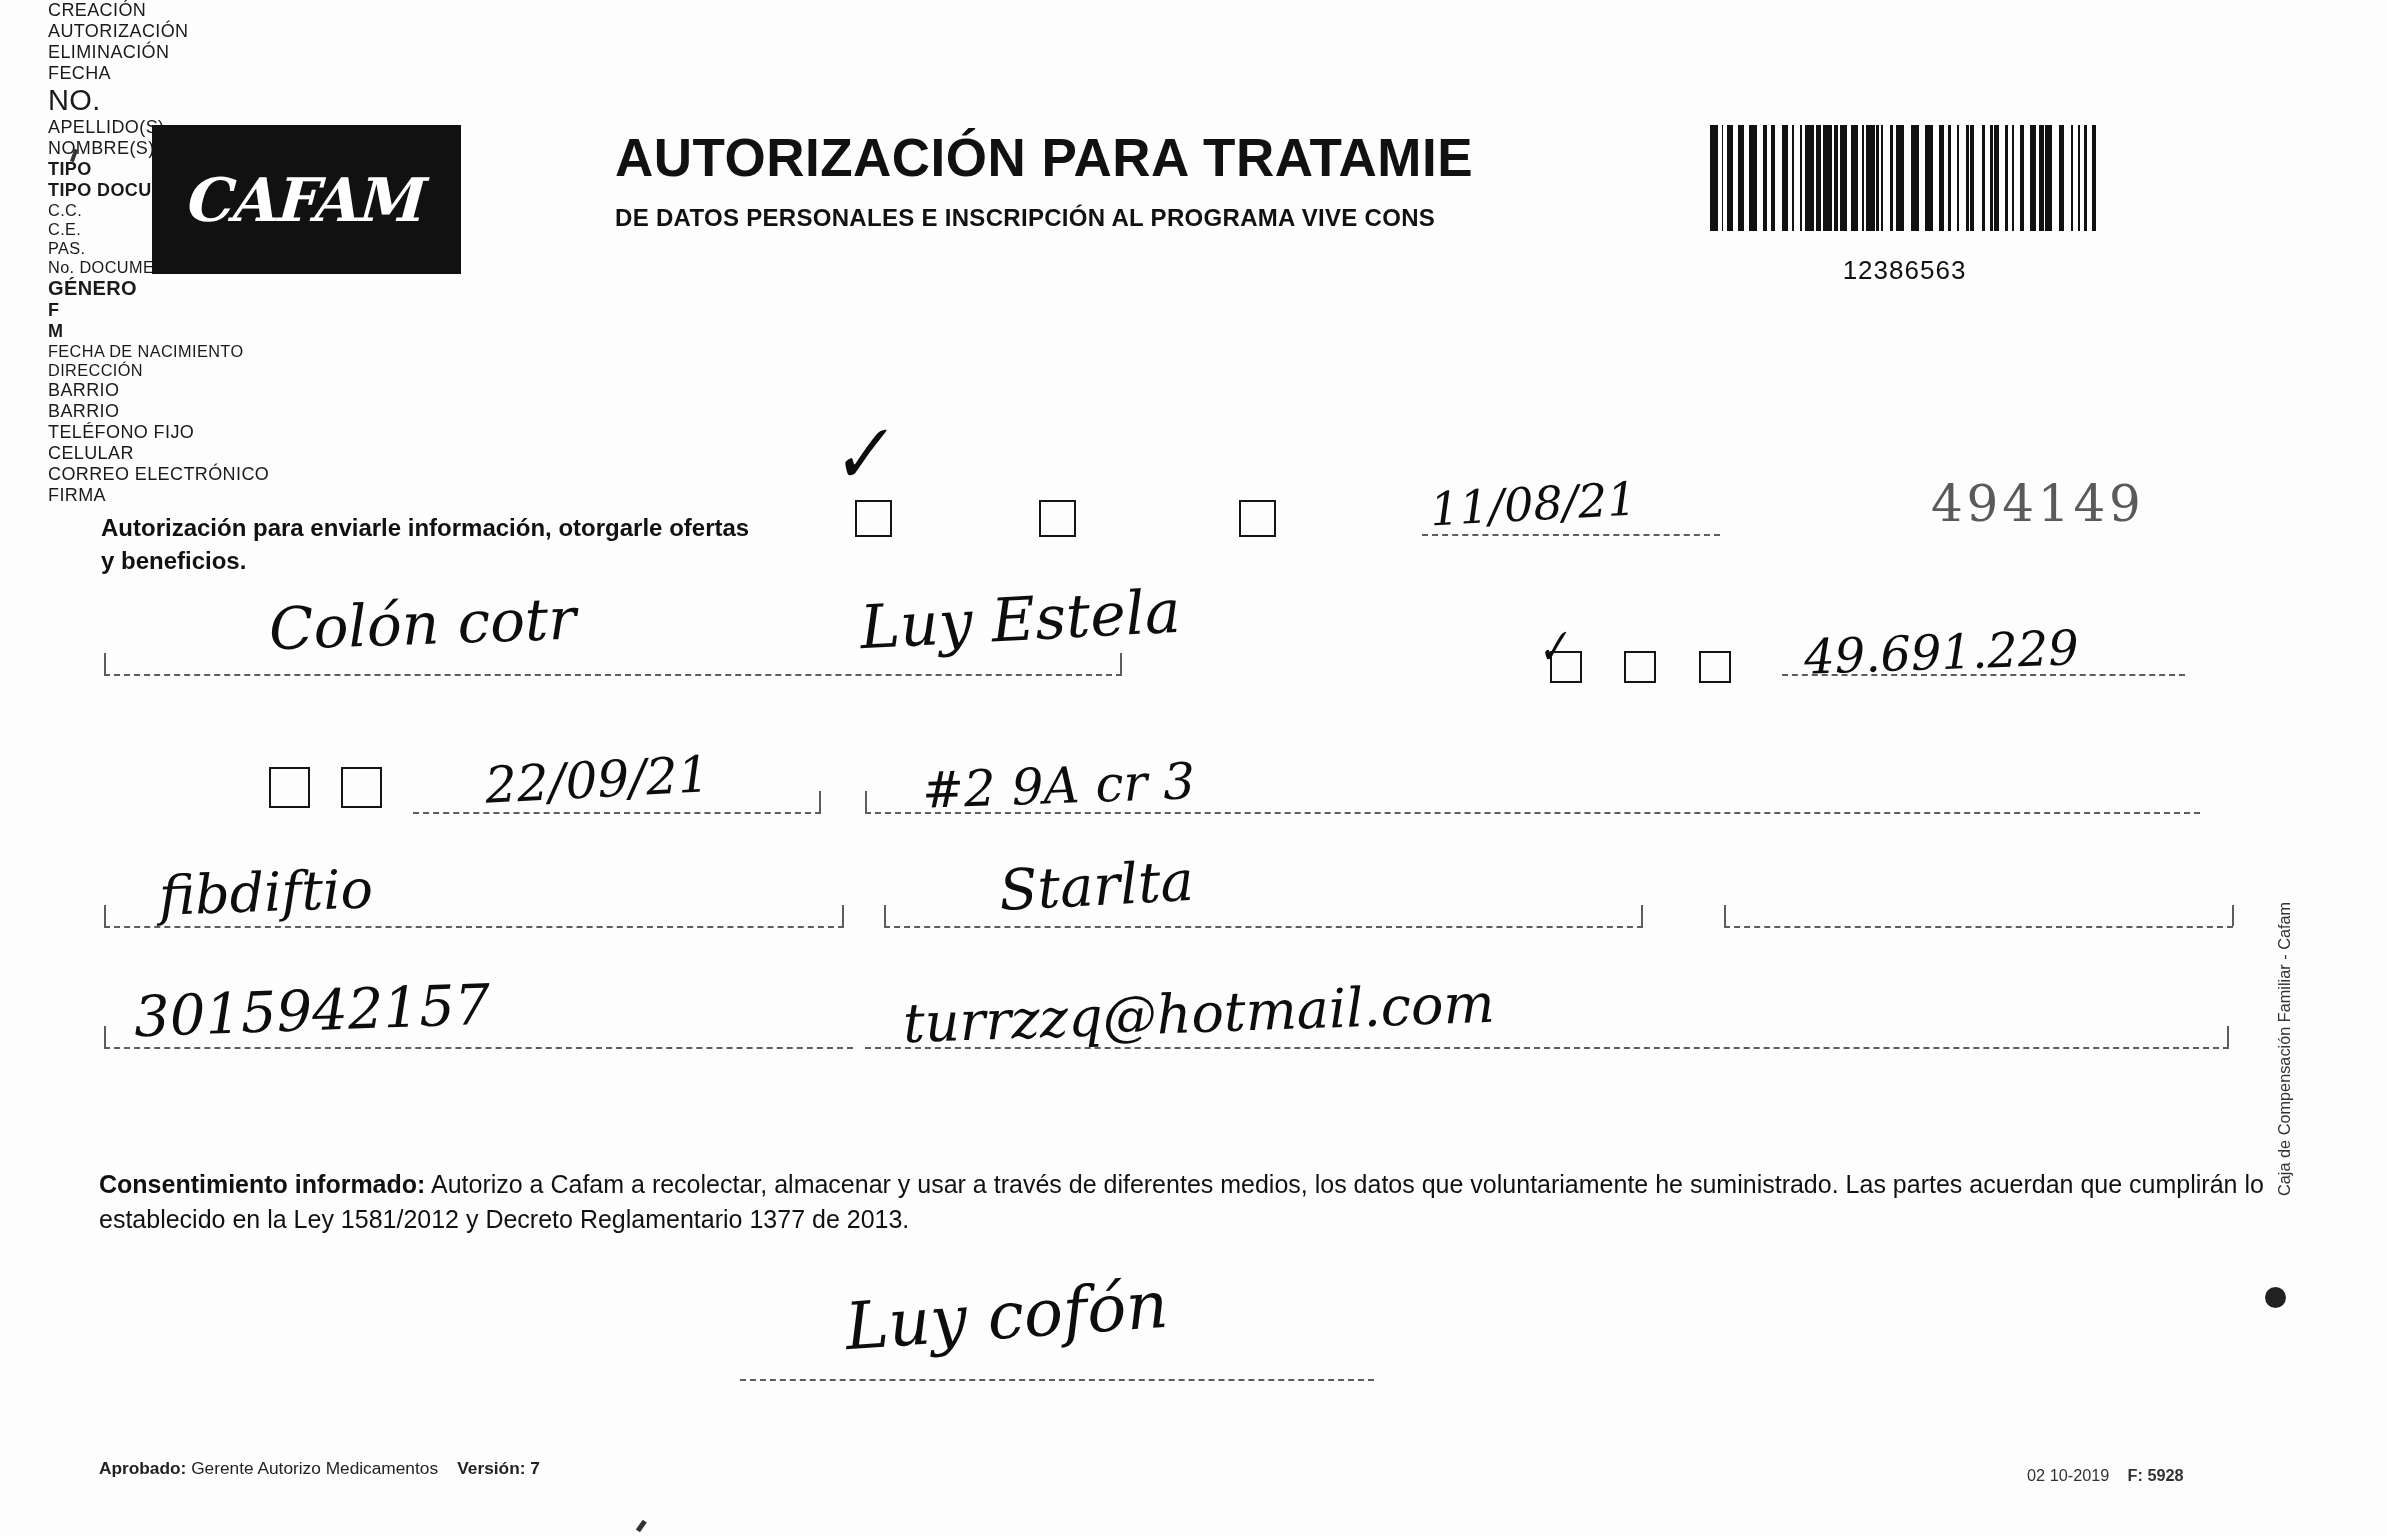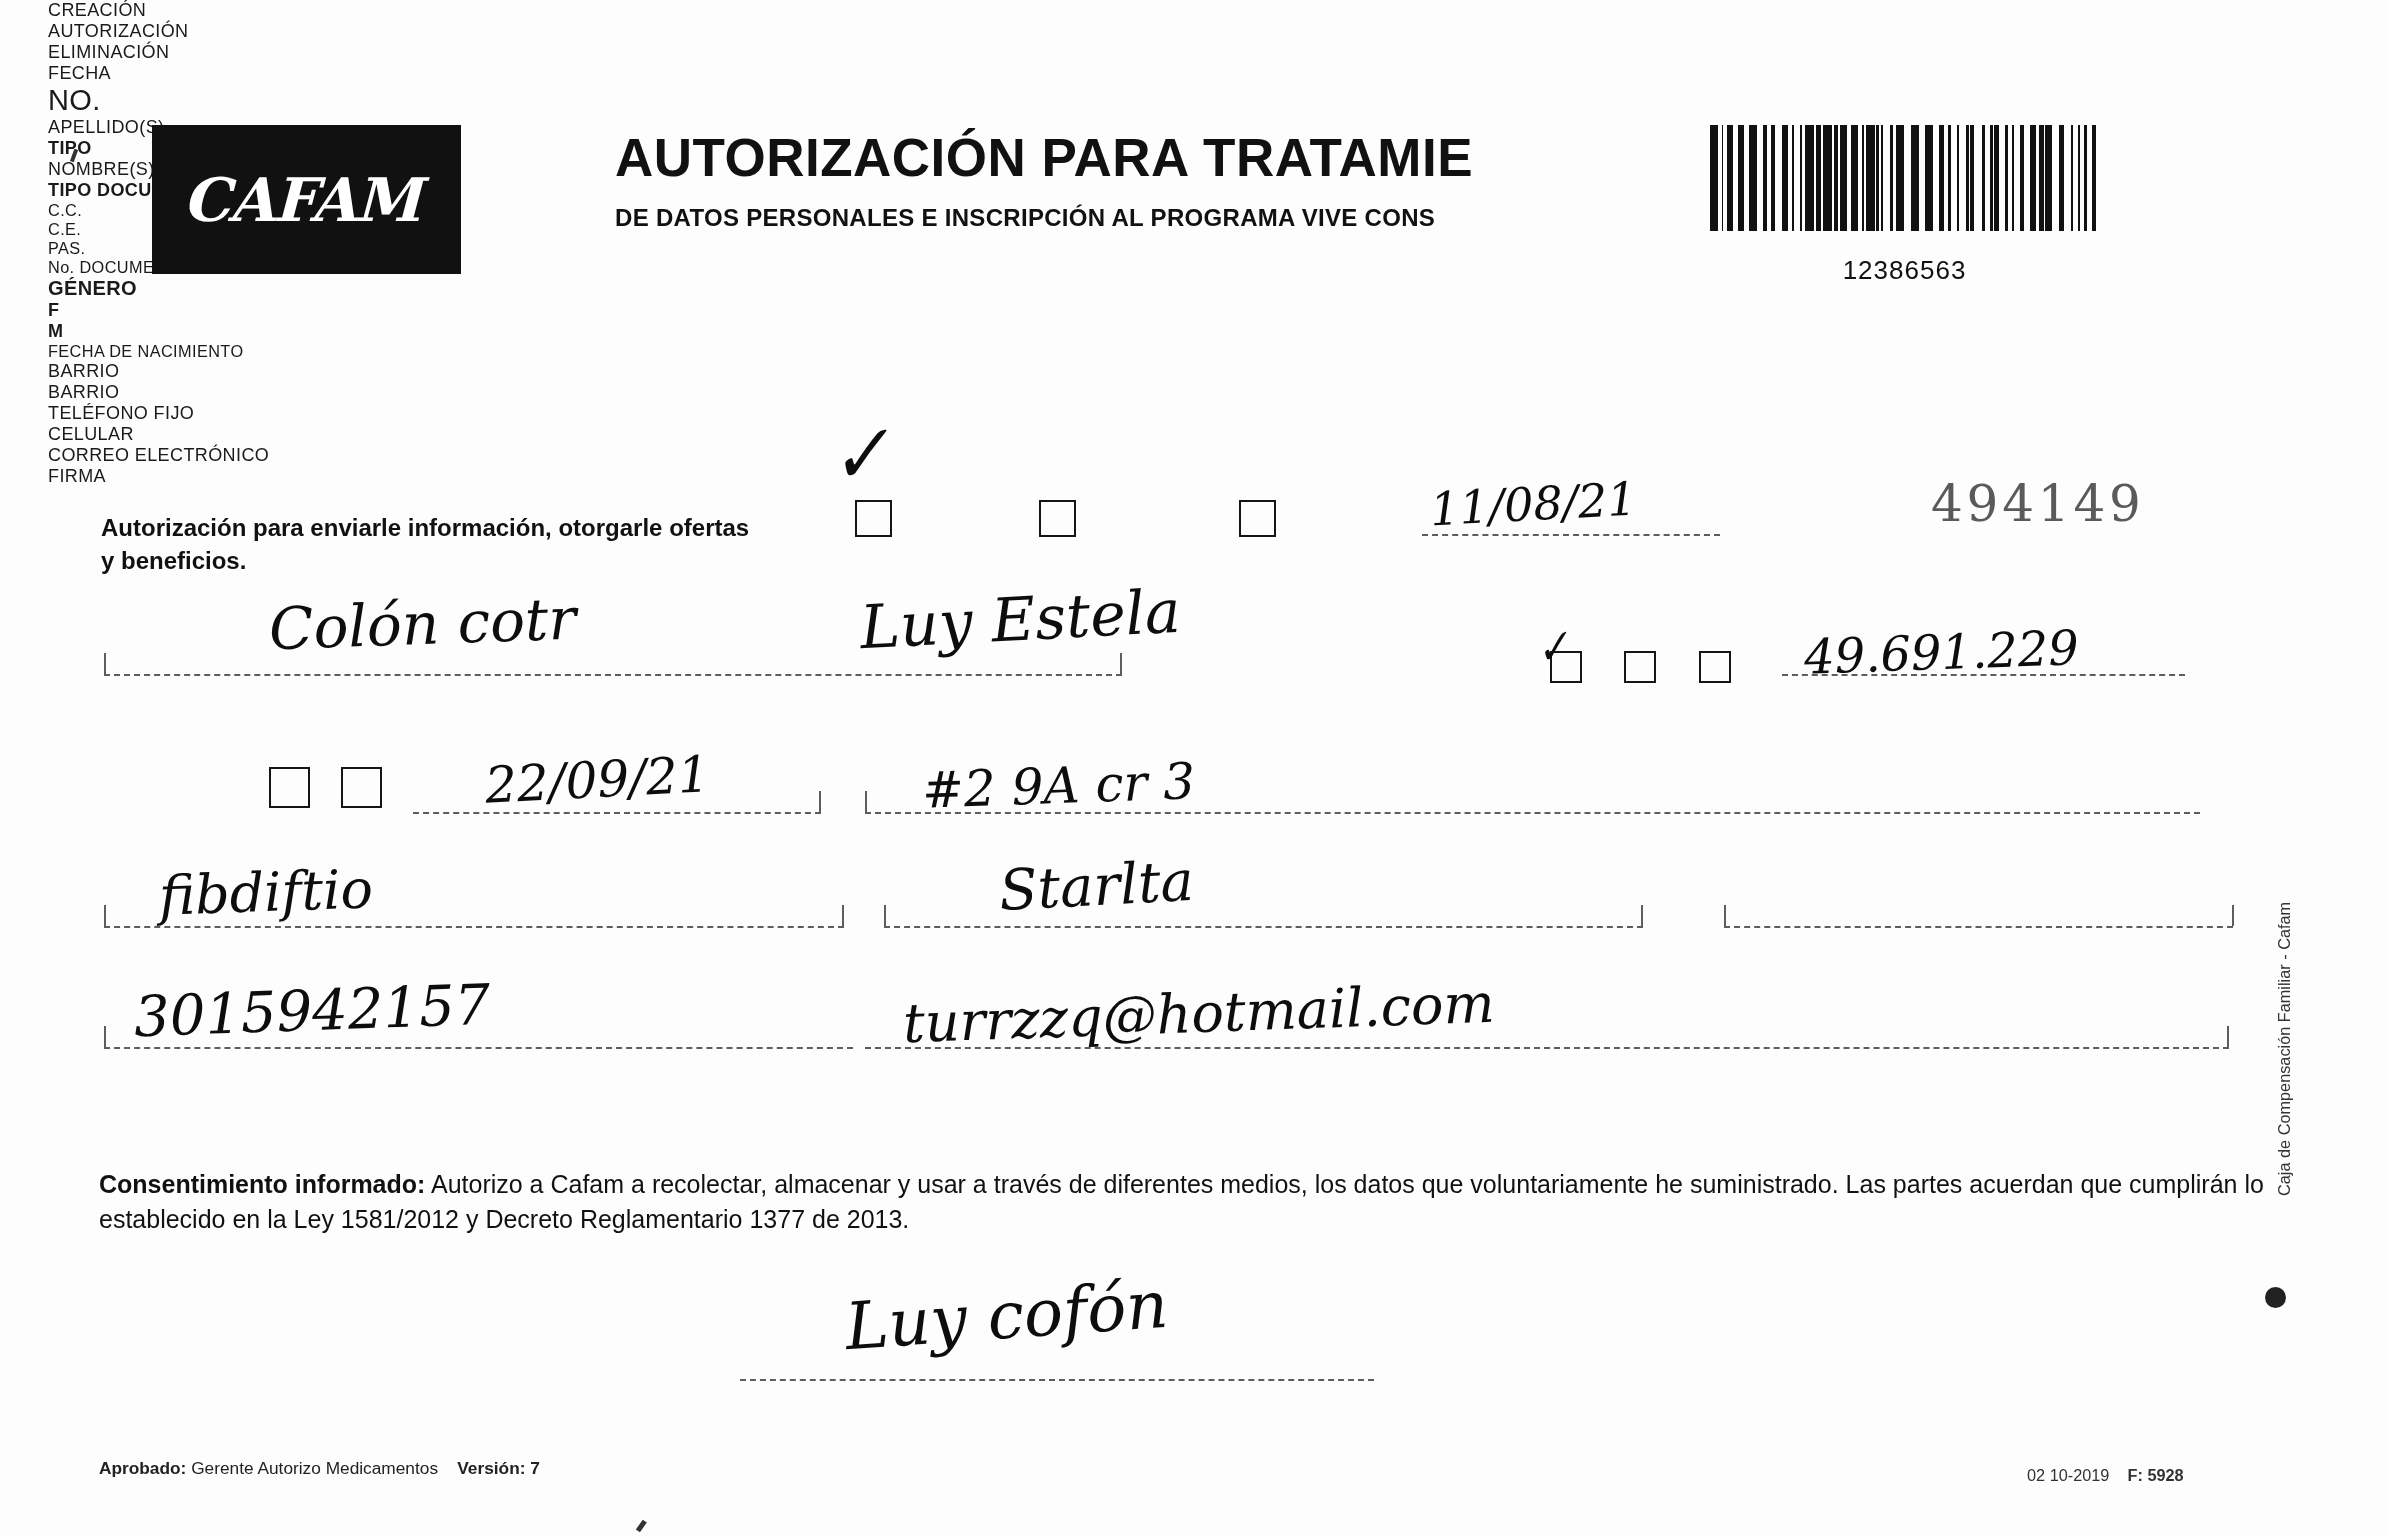--- a/index.html
+++ b/index.html
@@ -264,23 +264,23 @@
   <div class="lbl" style="left:1772px; top:507px; font-size:29px;">NO.</div>
   <div class="hw" style="left:1931px; top:475px; font-size:50px; font-style:normal; letter-spacing:3.8px; color:#5a5a5a;">494149</div>
 
   <div class="tick" style="left:104px; top:653px;"></div>
   <div class="wline" style="left:104px; top:674px; width:1018px;"></div>
   <div class="tick" style="left:1120px; top:653px;"></div>
   <div class="hw" style="left:269px; top:590px; font-size:58px; transform:rotate(-2deg);">Colón cotr</div>
   <div class="lbl" style="left:327px; top:690px;">APELLIDO(S)</div>
 
   <div class="hw" style="left:860px; top:584px; font-size:60px; transform:rotate(-3deg);">Luy Estela</div>
+  <div class="lbl" style="left:980px; top:690px;">NOMBRE(S)</div>
+
   <div class="lbl bold" style="left:1439px; top:653px;">TIPO</div>
-
-  <div class="lbl" style="left:980px; top:690px;">NOMBRE(S)</div>
   <div class="lbl bold" style="left:1379px; top:684px;">TIPO DOCUMENTO</div>
 
   <div class="cbox small" style="left:1550px; top:651px;"></div>
   <div class="hw" style="left:1535px; top:623px; font-size:42px; transform:rotate(-14deg);">✓</div>
   <div class="cbox small" style="left:1624px; top:651px;"></div>
   <div class="cbox small" style="left:1699px; top:651px;"></div>
 
   <div class="lbl lbl-sm" style="left:1542px; top:690px;">C.C.</div>
   <div class="lbl lbl-sm" style="left:1616px; top:690px;">C.E.</div>
   <div class="lbl lbl-sm" style="left:1688px; top:690px;">PAS.</div>
@@ -296,20 +296,21 @@
   <div class="lbl bold" style="left:349px; top:774px;">M</div>
 
   <div class="wline" style="left:413px; top:812px; width:408px;"></div>
   <div class="tick" style="left:819px; top:791px;"></div>
   <div class="hw" style="left:485px; top:751px; font-size:50px; transform:rotate(-3deg);">22/09/21</div>
   <div class="lbl lbl-sm" style="left:504px; top:822px;">FECHA DE NACIMIENTO</div>
 
   <div class="tick" style="left:865px; top:791px;"></div>
   <div class="wline" style="left:865px; top:812px; width:1335px;"></div>
   <div class="hw" style="left:922px; top:757px; font-size:50px; transform:rotate(-2deg);">#2 9A cr 3</div>
+  <div class="lbl lbl-sm" style="left:1479px; top:824px;">DIRECCIÓN</div>
 
   <div class="tick" style="left:104px; top:905px;"></div>
   <div class="wline" style="left:104px; top:926px; width:740px;"></div>
   <div class="tick" style="left:842px; top:905px;"></div>
   <div class="hw" style="left:159px; top:861px; font-size:54px; transform:rotate(-2deg);">fibdiftio</div>
   <div class="lbl" style="left:396px; top:943px;">BARRIO</div>
 
   <div class="tick" style="left:884px; top:905px;"></div>
   <div class="wline" style="left:884px; top:926px; width:759px;"></div>
   <div class="tick" style="left:1641px; top:905px;"></div>

